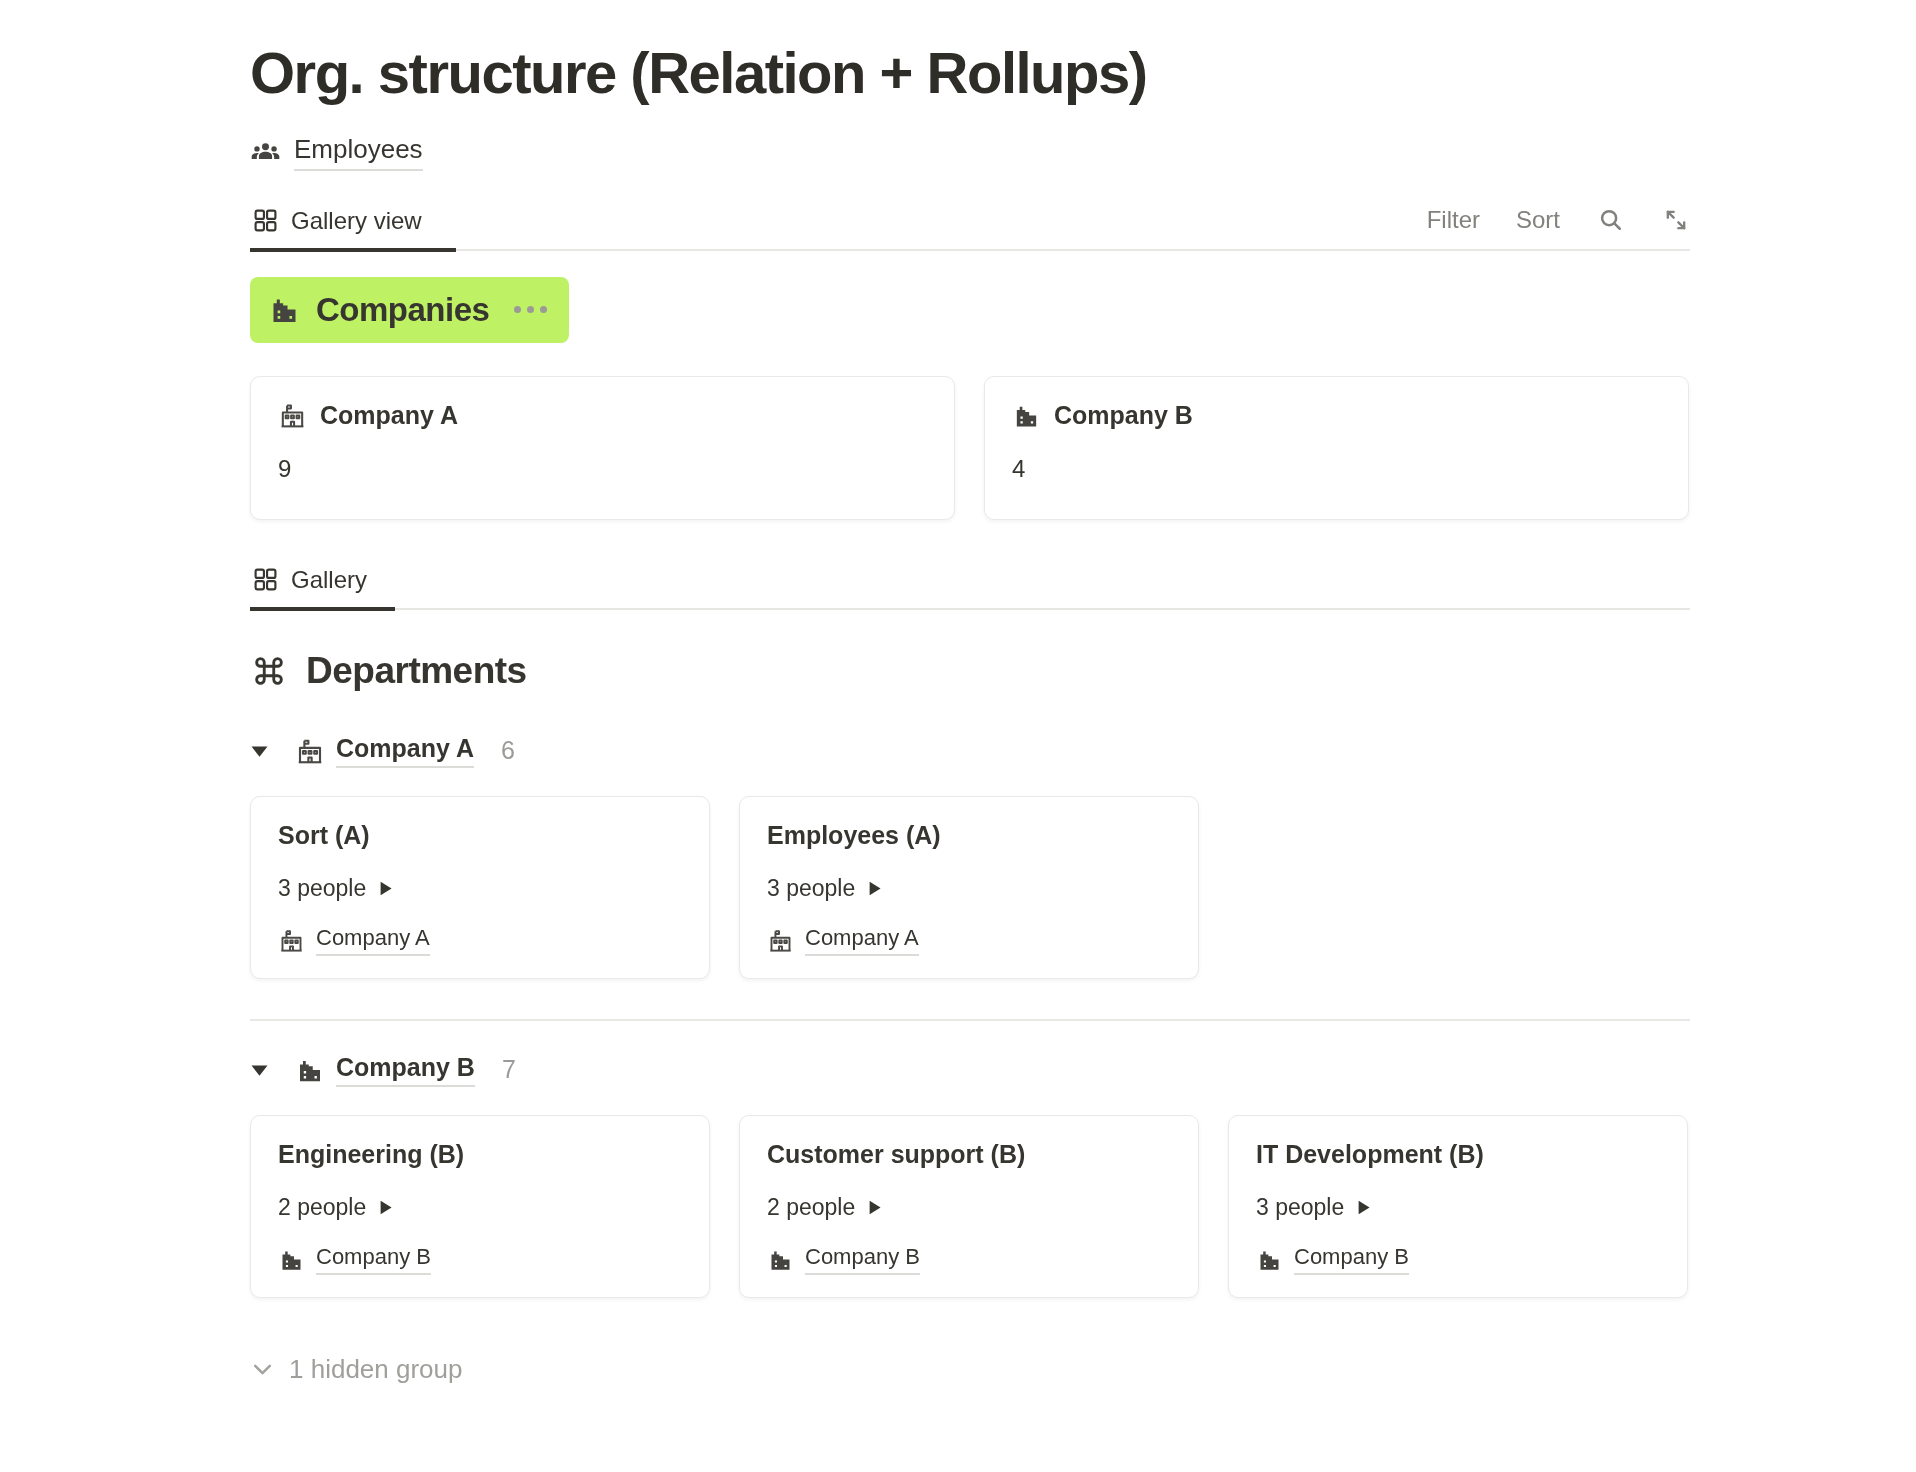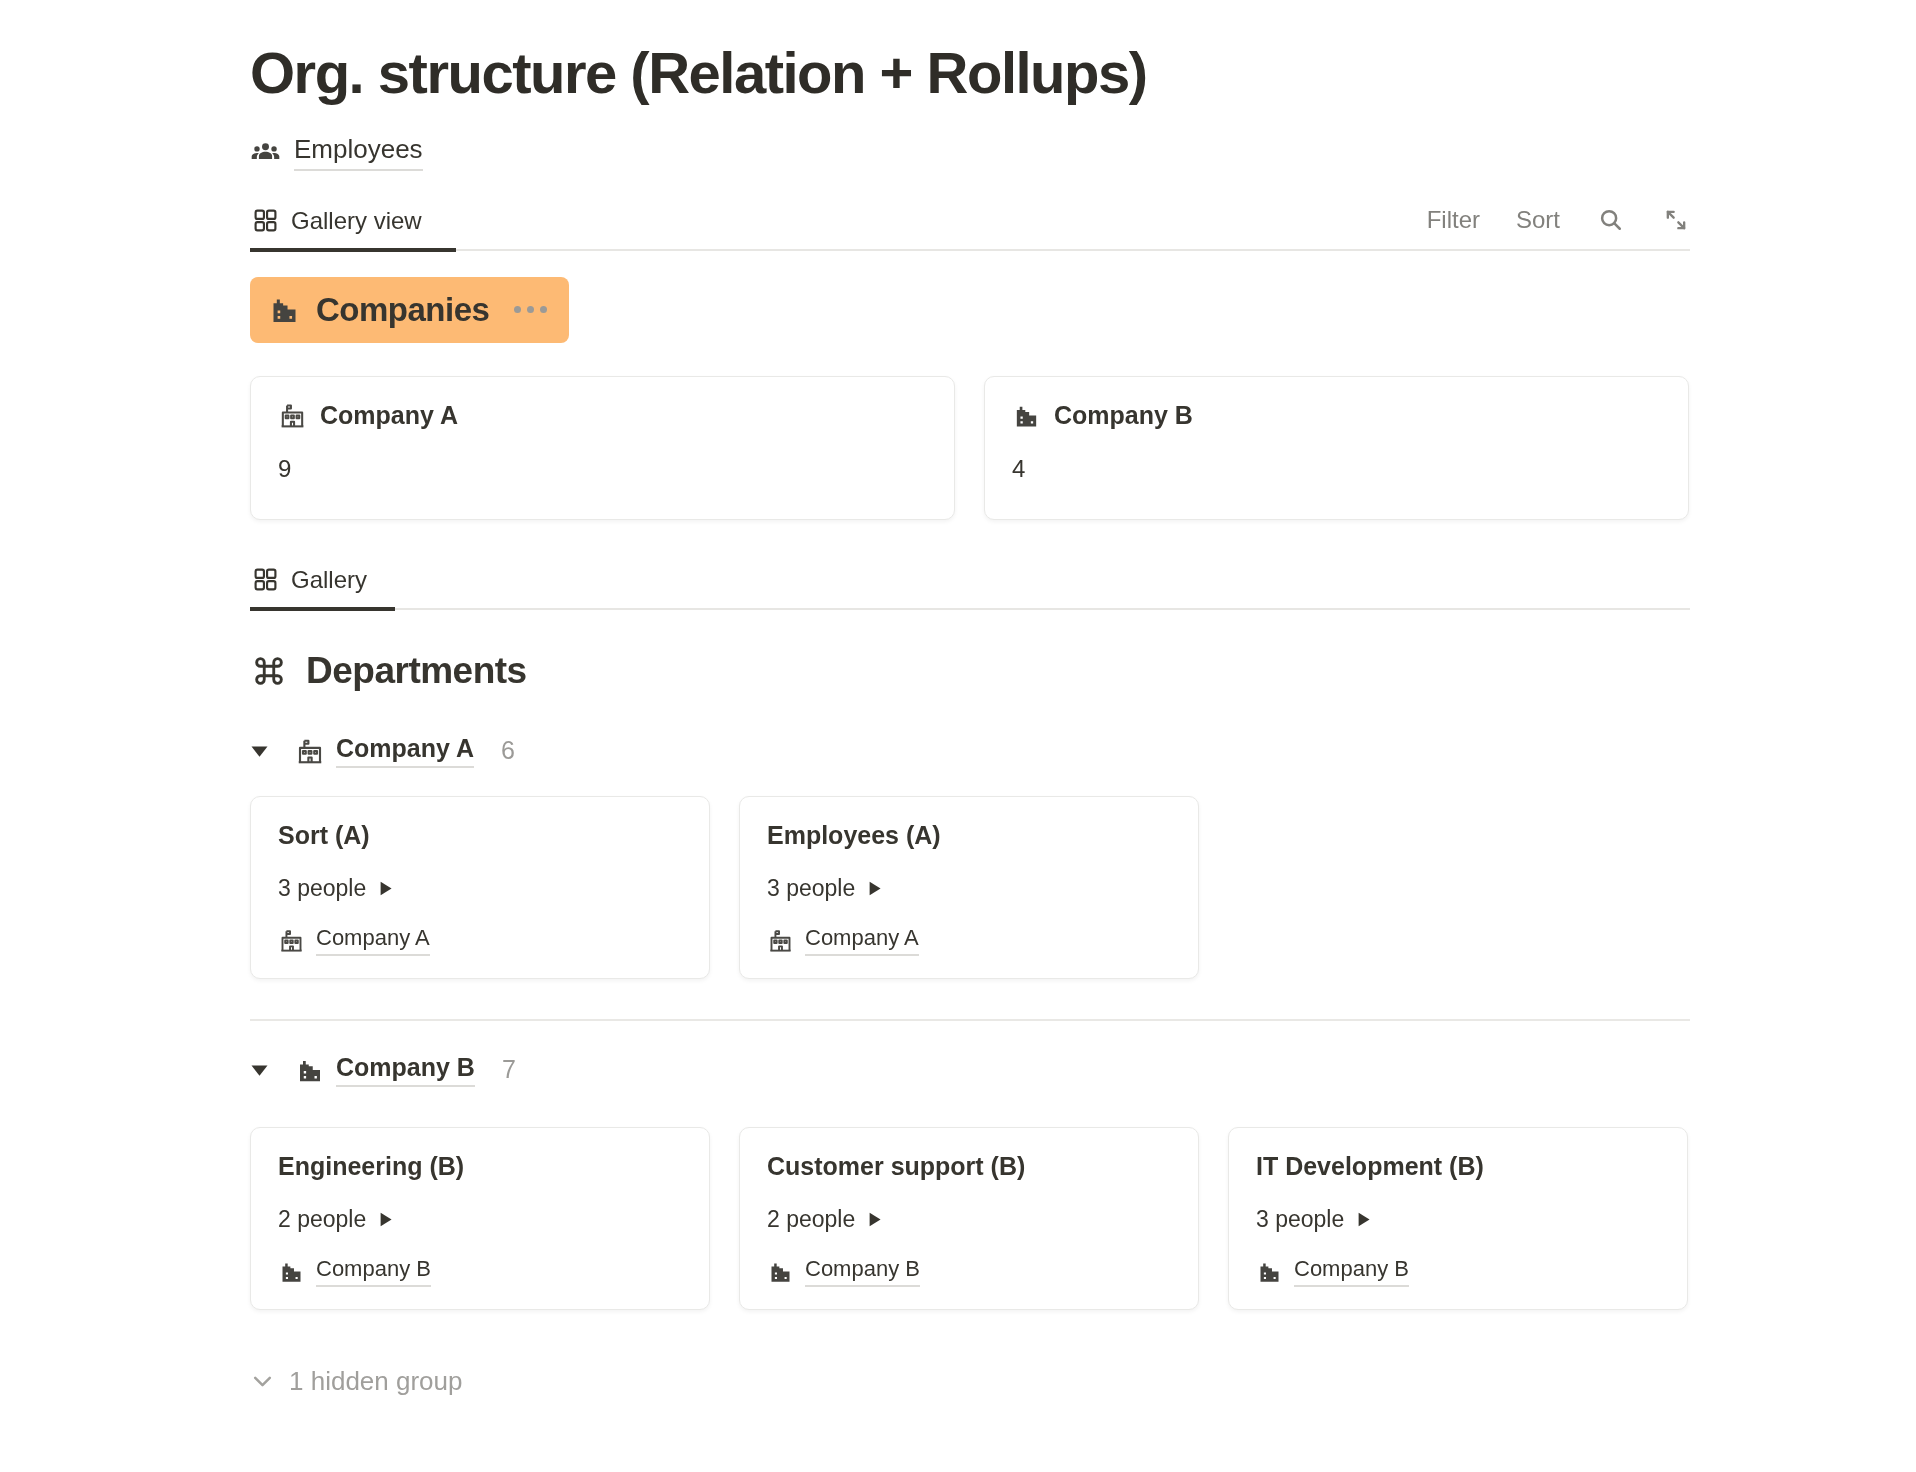--- a/index.html
+++ b/index.html
@@ -36,21 +36,21 @@
     padding:0 34px 13px 2px;
     border-bottom:4px solid #37352f; margin-bottom:-3px;
   }
   .toolbar { display:flex; align-items:center; gap:36px; padding-bottom:14px; }
   .toolbar .tool-label { font-size:24px; color:#82817d; cursor:pointer; }
   .toolbar .tool-icon { display:flex; align-items:center; cursor:pointer; }
 
   
   .pill-header {
     display:inline-flex; align-items:center; gap:15px;
-    background:#fdba74; border-radius:8px;
+    background:#bef264; border-radius:8px;
     padding:14px 22px 14px 18px; margin-top:26px;
   }
   .pill-header .pill-title { font-size:33px; font-weight:700; letter-spacing:-0.5px; }
   .dots { display:flex; gap:6px; margin-left:10px; }
   .dots i { width:7px; height:7px; border-radius:50%; background:#9b9a97; display:block; }
 
   
   .cards-row { display:flex; gap:29px; margin-top:33px; }
   .card {
     background:#fff; border:1px solid #e9e9e7; border-radius:10px;
@@ -315,21 +315,21 @@
     </span>
     <span class="g-icon">
       <svg width="30" height="30" viewBox="0 0 24 24" fill="#454440" fill-rule="evenodd">
         <path d="M4 21V7.5h2.4V4.8h2.2v2.7H11V9h3.2v3H20v9H4zm3-8.2h1.9v1.9H7v-1.9zm0 4h1.9v1.9H7v-1.9zm8.6 0h1.9v1.9h-1.9v-1.9z"></path>
       </svg>
     </span>
     <span class="g-label">Company B</span>
     <span class="g-count">7</span>
   </div>
 
-  <div class="cards-row" style="margin-top:40px;">
+  <div class="cards-row" style="margin-top:28px;">
 
     <div class="card dept-card">
       <div class="card-title">Engineering (B)</div>
       <div class="people-row">
         <span>2 people</span>
         <span>
           <svg width="15" height="17" viewBox="0 0 12 14" fill="#37352f">
               <polygon points="2,1.5 11,7 2,12.5"></polygon>
             </svg>
         </span>

